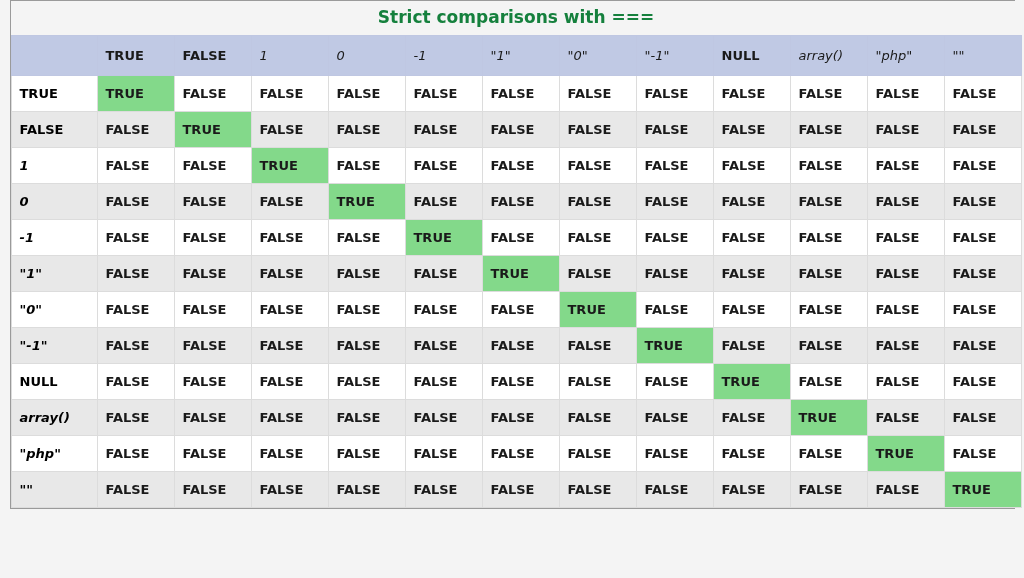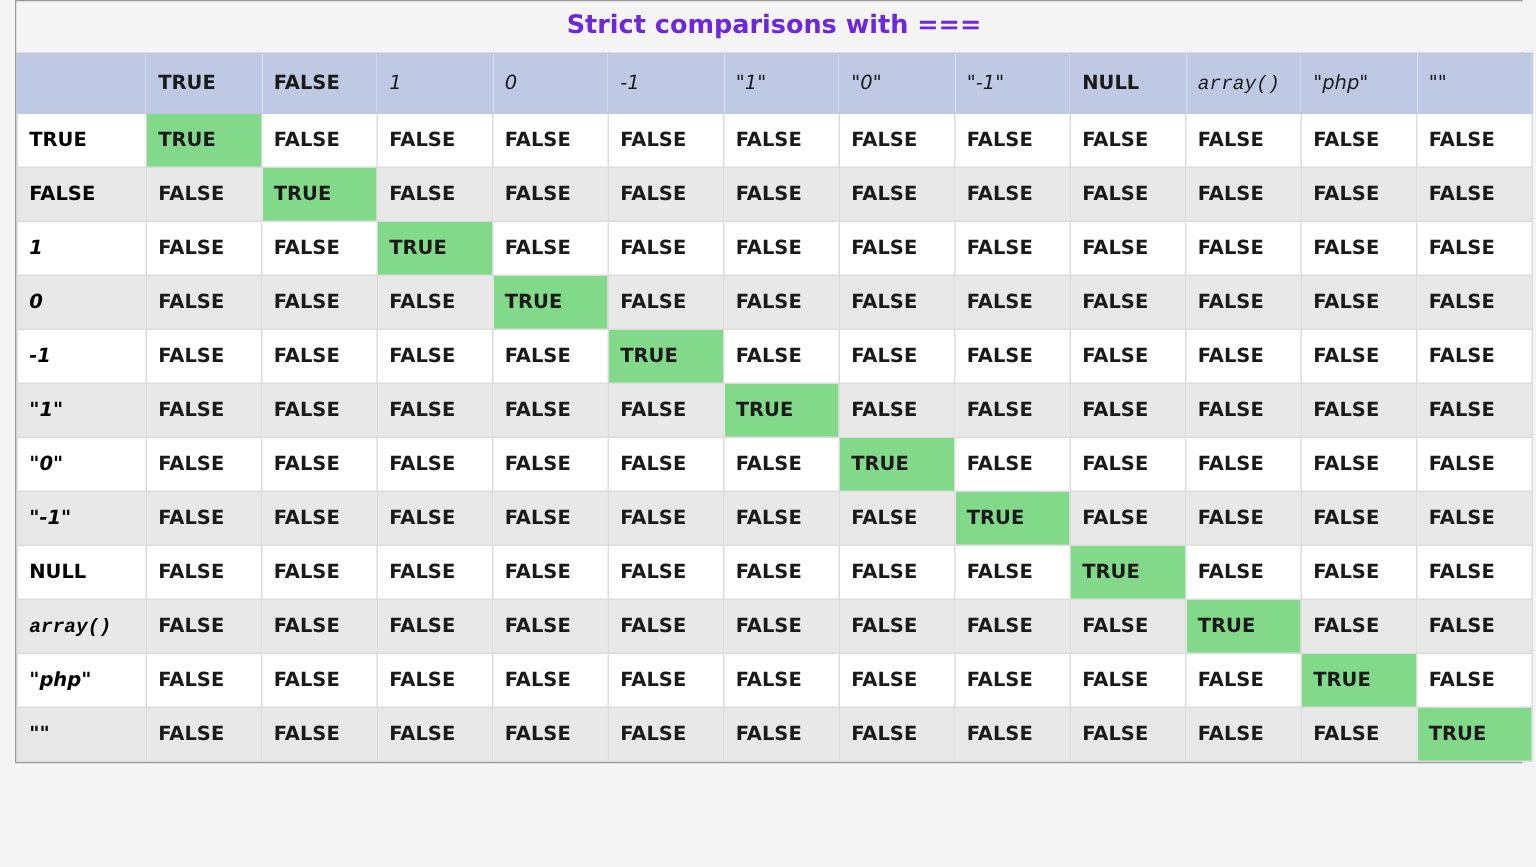--- a/index.html
+++ b/index.html
@@ -14,21 +14,21 @@
     border: 1px solid #9a9a9a;
     background: #fff;
     box-sizing: border-box;
   }
   caption {
     font-size: 17px;
     font-weight: 700;
     font-style: normal;
     padding: 6px 0 8px 0;
     text-align: center;
-    color: #6d28d9;
+    color: #15803d;
     background: #f4f4f4;
   }
   table {
     border-collapse: collapse;
     width: 100%;
     table-layout: fixed;
   }
   th, td {
     border: 1px solid #dcdcdc;
     font-size: 13px;
@@ -54,21 +54,21 @@
     font-weight: 700;
     text-align: left;
     background: inherit;
   }
   td { font-weight: 700; color: #1a1a1a; }
   td.true  { background: #83d98a; }
   .tok-bool   { font-weight: 700; font-style: normal; }
   .tok-int    { font-weight: 400; font-style: italic; }
   .tok-str    { font-weight: 400; font-style: italic; }
   .tok-null   { font-weight: 700; font-style: normal; }
-  .tok-expr   { font-weight: 400; font-style: italic; font-family: Liberation Mono, monospace; }
+  .tok-expr   { font-weight: 400; font-style: italic; }
   col.c-lbl { width: 86px; }
   col.c-val { width: 77px; }
 </style>
 </head>
 <body>
 
 <div class="wrap">
   <table>
     <caption>Strict comparisons with ===</caption>
     <colgroup>

